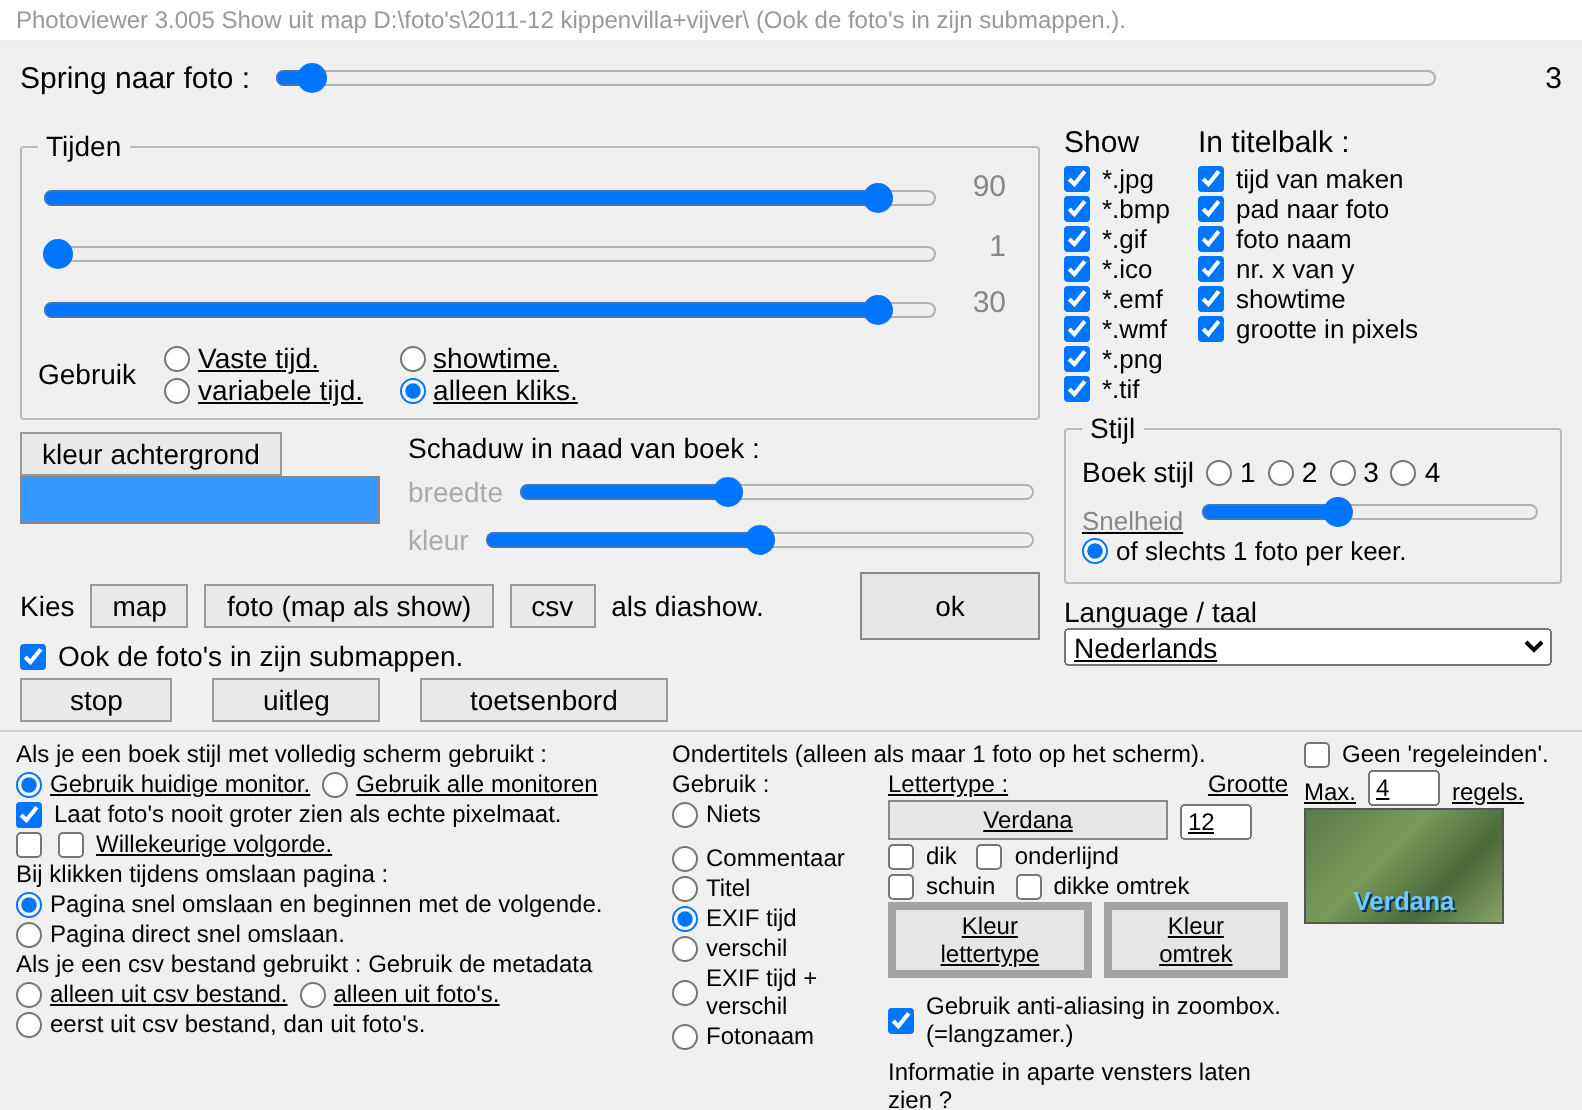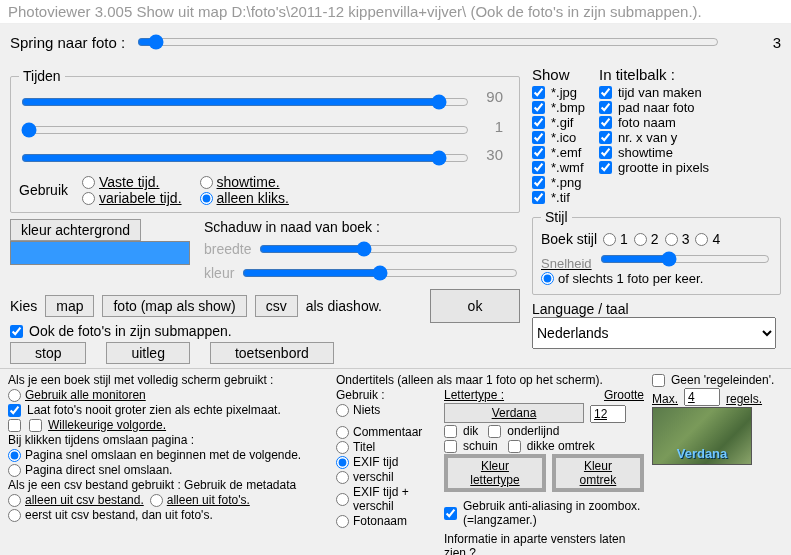--- a/index.html
+++ b/index.html
@@ -9,21 +9,21 @@
     font-family: Arial, sans-serif;
     font-size: 13px;
     background: #fff;
     width: 791px;
     overflow: hidden;
   }
   .titlebar {
     background: #fff;
     color: #999;
     padding: 3px 8px;
-    font-size: 15px;
+    font-size: 12px;
     border-bottom: 1px solid #eee;
   }
   .top-section {
     background: #f0f0f0;
     padding: 6px 10px 4px 10px;
     border-bottom: 1px solid #ccc;
   }
   .spring-row {
     display: flex;
     align-items: center;
@@ -113,21 +113,21 @@
     border: 1px solid #888;
     background: #e6e6e6;
     cursor: pointer;
   }
   .check { display: flex; align-items: center; gap: 4px; }
   .show-col, .titel-col { display: flex; flex-direction: column; gap: 0px; }
   .right-top { display: flex; gap: 14px; }
   .right-head { font-size: 15px; margin-bottom: 2px; }
   .stijl-row { display:flex; align-items:center; gap:6px; font-size:14px; margin-top:2px;}
   .lang-select {
-    width: 98%; font-size: 14px; height: 32px;
+    width: 98%; font-size: 14px; height: 19px; text-decoration: underline;
   }
   .greytxt { color: #888; }
   
   .bottom {
     background: #f0f0f0;
     padding: 4px 8px 4px 8px;
     font-size: 12px;
     display: flex;
     gap: 8px;
     align-items: flex-start;
@@ -361,20 +361,24 @@
       </select>
     </div>
   </div>
 </div>
 
 <div class="bottom">
   <div class="bcol bleft">
     <div>Als je een boek stijl met volledig scherm gebruikt :</div>
     <div class="row">
       <label class="rlabel">
+          <input type="radio" name="mon" checked="" style="">
+          <span>Gebruik huidige monitor.</span>
+        </label>
+      <label class="rlabel">
           <input type="radio" name="mon" style="">
           <span>Gebruik alle monitoren</span>
         </label>
     </div>
     <label class="check">
         <input type="checkbox" checked="" style="">
         <span>Laat foto's nooit groter zien als echte pixelmaat.</span>
       </label>
     <div class="row">
       <label class="check">

